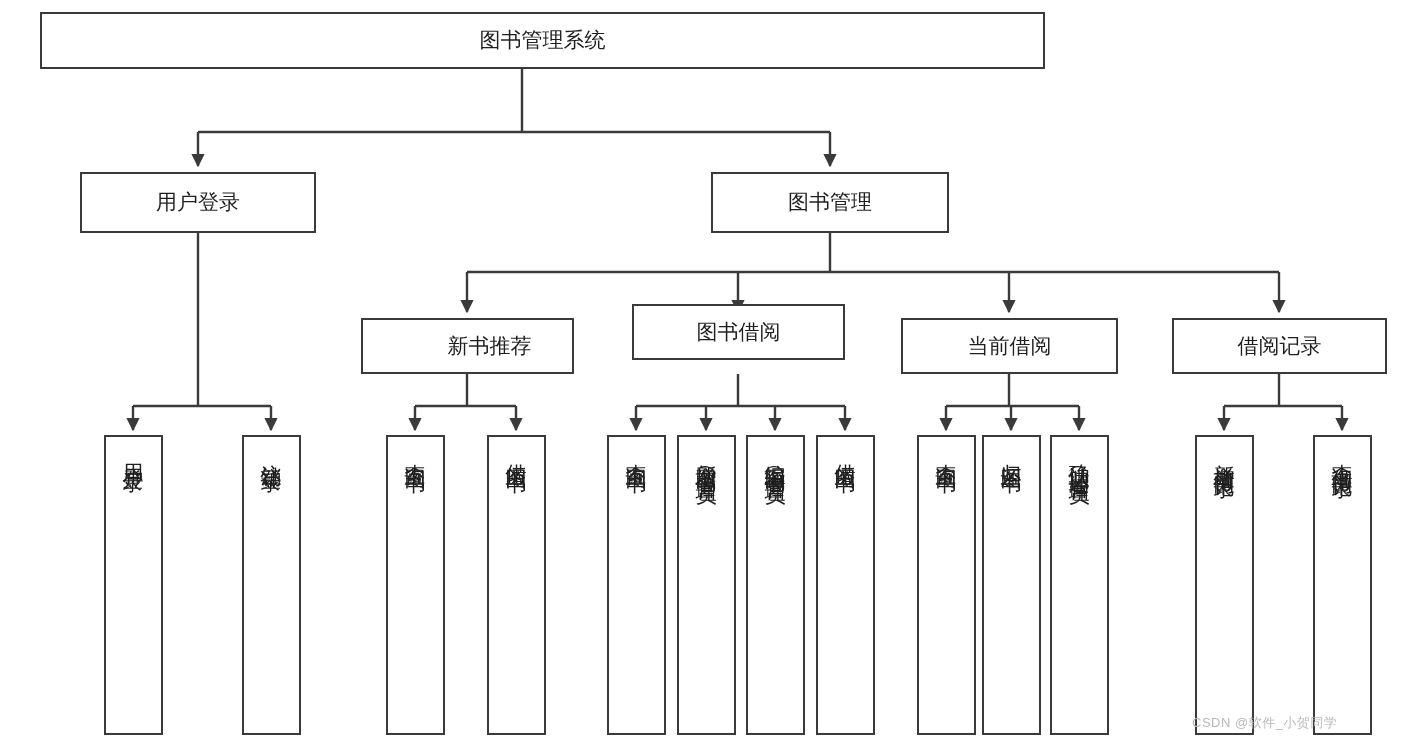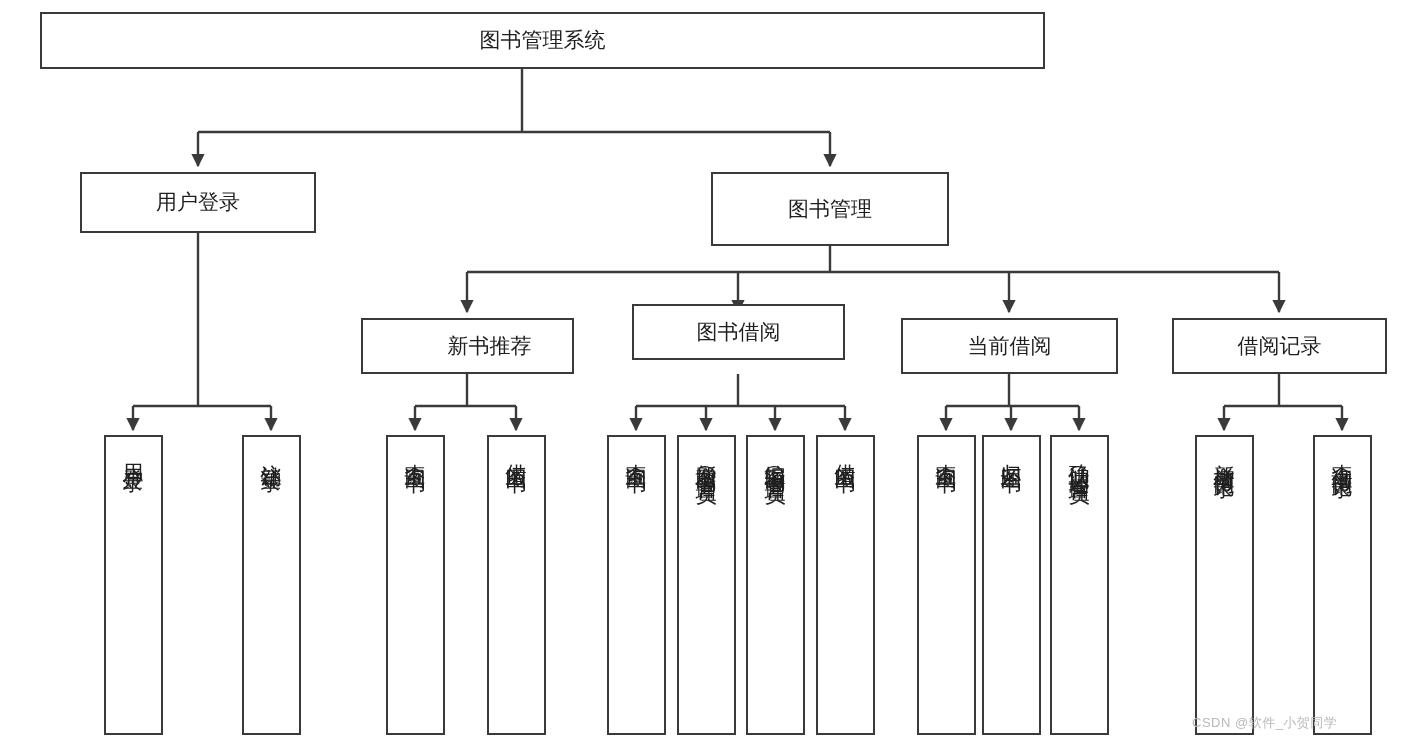--- a/index.html
+++ b/index.html
@@ -124,21 +124,21 @@
   </svg>
 
   <div class="node horizontal" style="left:20px; top:12px; width:1005px; height:57px;margin-left:20px;">
     <span class="label">图书管理系统</span>
   </div>
 
   <div class="node horizontal" style="left:80px; top:172px; width:236px; height:61px;">
     <span class="label">用户登录</span>
   </div>
 
-  <div class="node horizontal" style="left:711px; top:172px; width:238px; height:74px;">
+  <div class="node horizontal" style="left:711px; top:172px; width:238px; height:61px;">
     <span class="label">图书管理</span>
   </div>
 
   <div class="node horizontal" style="left:361px; top:318px; width:213px; height:56px;padding-left:44px;">
     <span class="label">新书推荐</span>
   </div>
 
   <div class="node horizontal" style="left:632px; top:304px; width:213px; height:56px;">
     <span class="label">图书借阅</span>
   </div>

